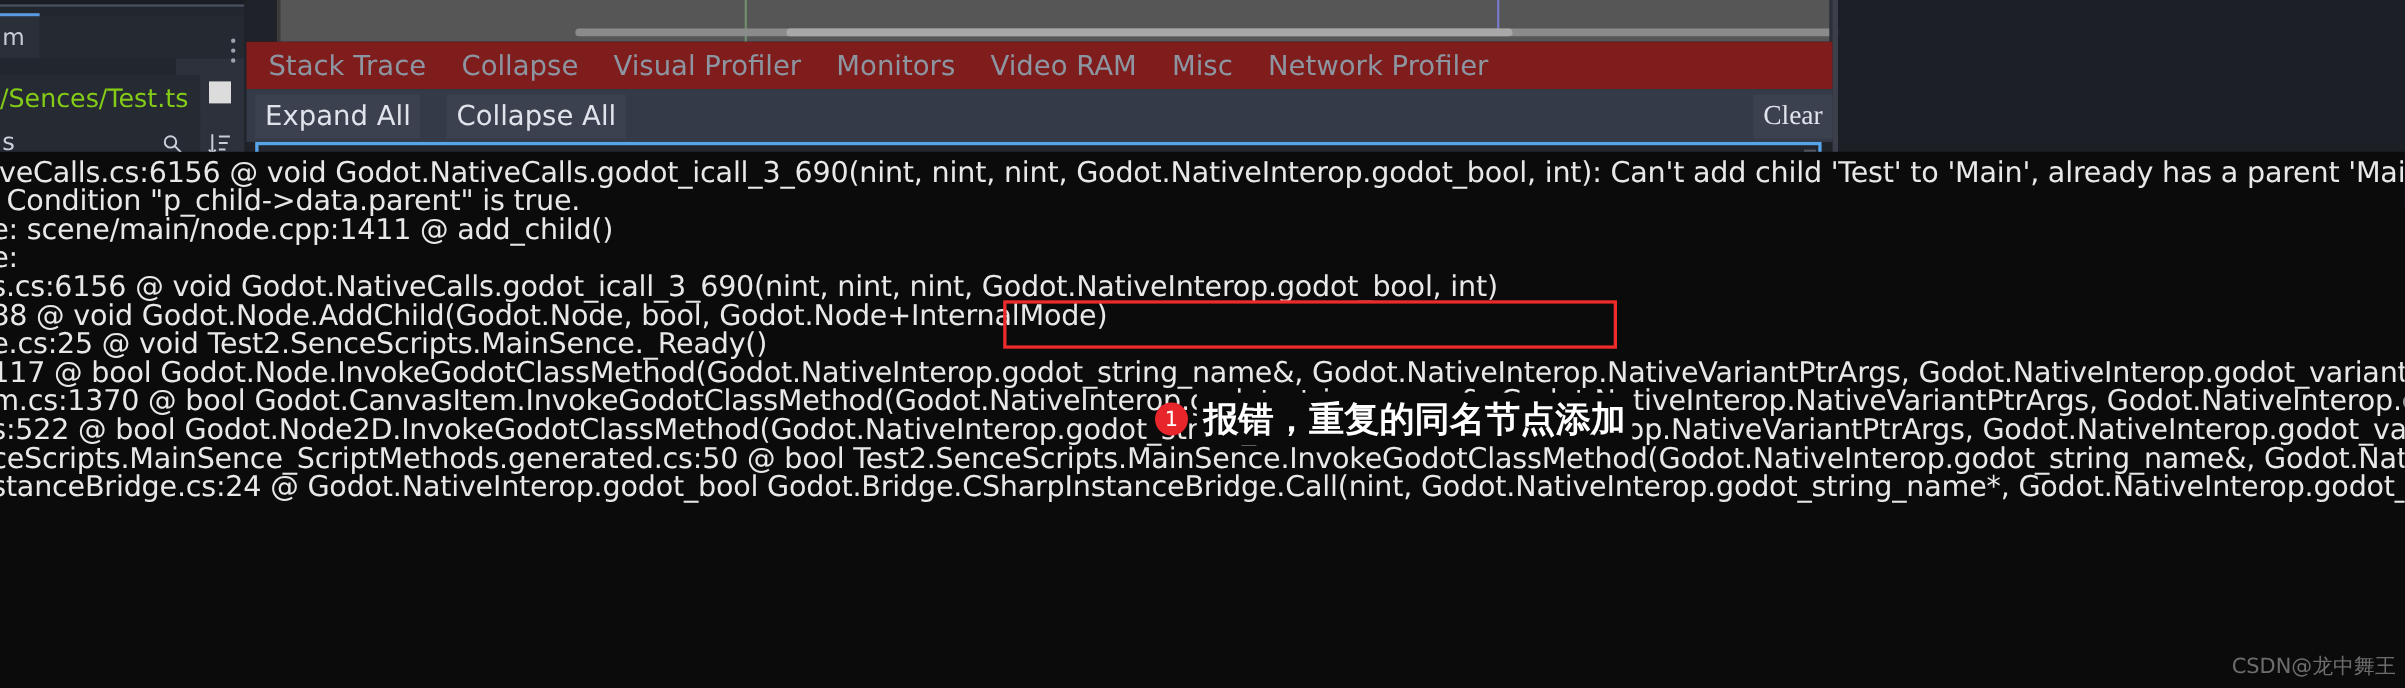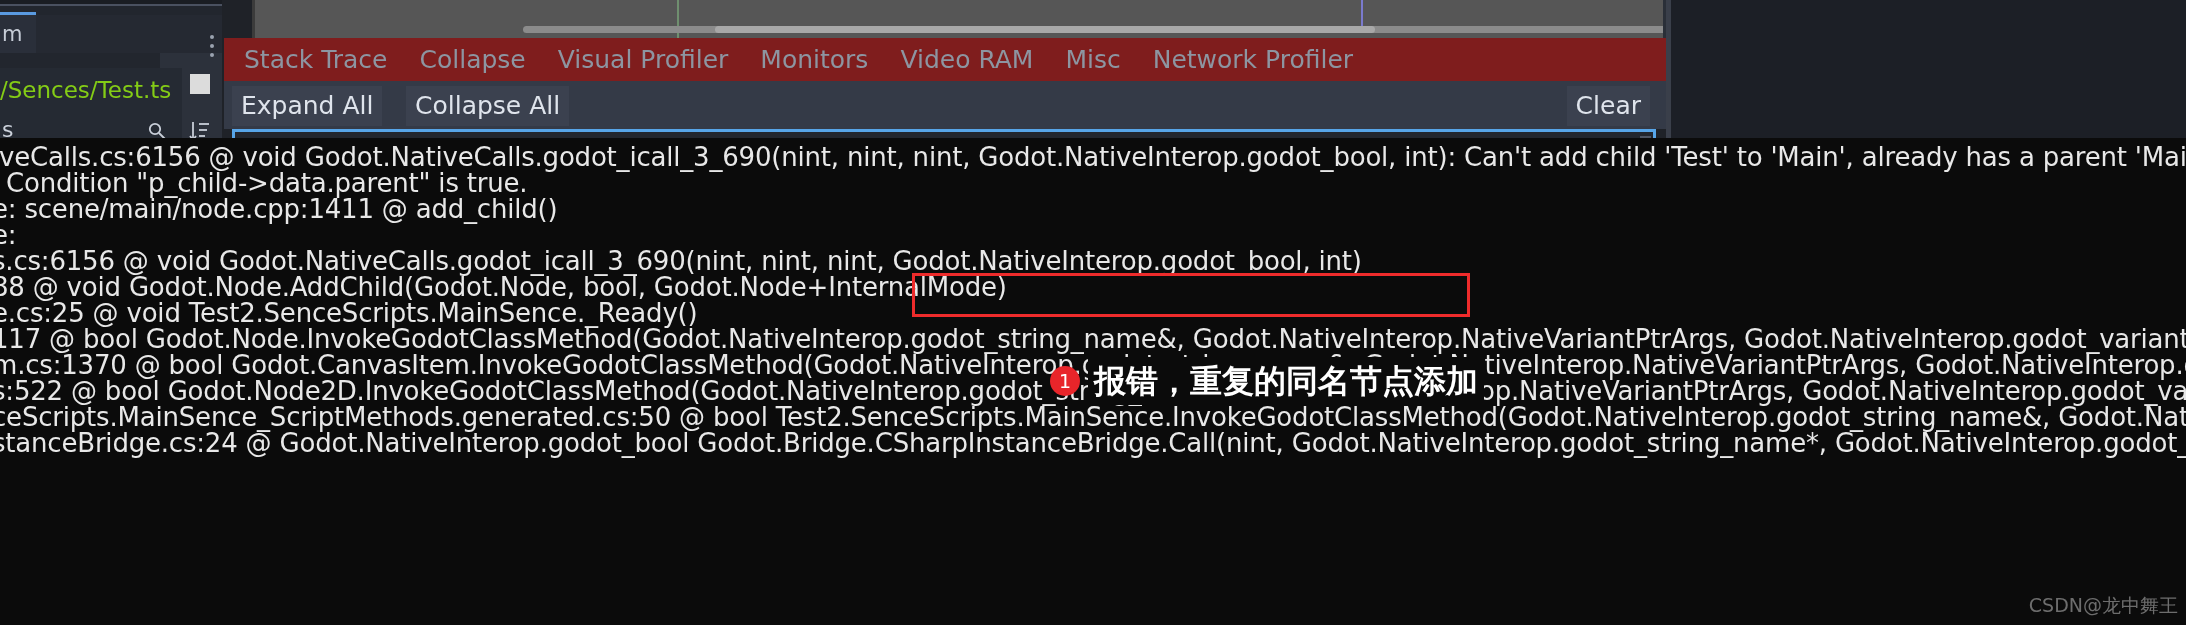--- a/index.html
+++ b/index.html
@@ -268,21 +268,21 @@
     line-height: 40px;
     background: #3b414f;
     color: #dfe4ec;
     font-size: 25px;
     padding: 0 9px;
     box-sizing: border-box;
     white-space: nowrap;
   }
   #btn-expand { left: 8px; text-align: center; }
   #btn-collapse { left: 182px; }
-  #btn-clear { right: 16px; }
+  #btn-clear { right: 0; font-family: Liberation Serif, serif; }
 
   
   .errlist {
     position: absolute;
     left: 8px; top: 91px;
     width: 1424px; height: 61px;
     background: #22262e;
     border: 3px solid #57a5e8;
     box-sizing: border-box;
   }

